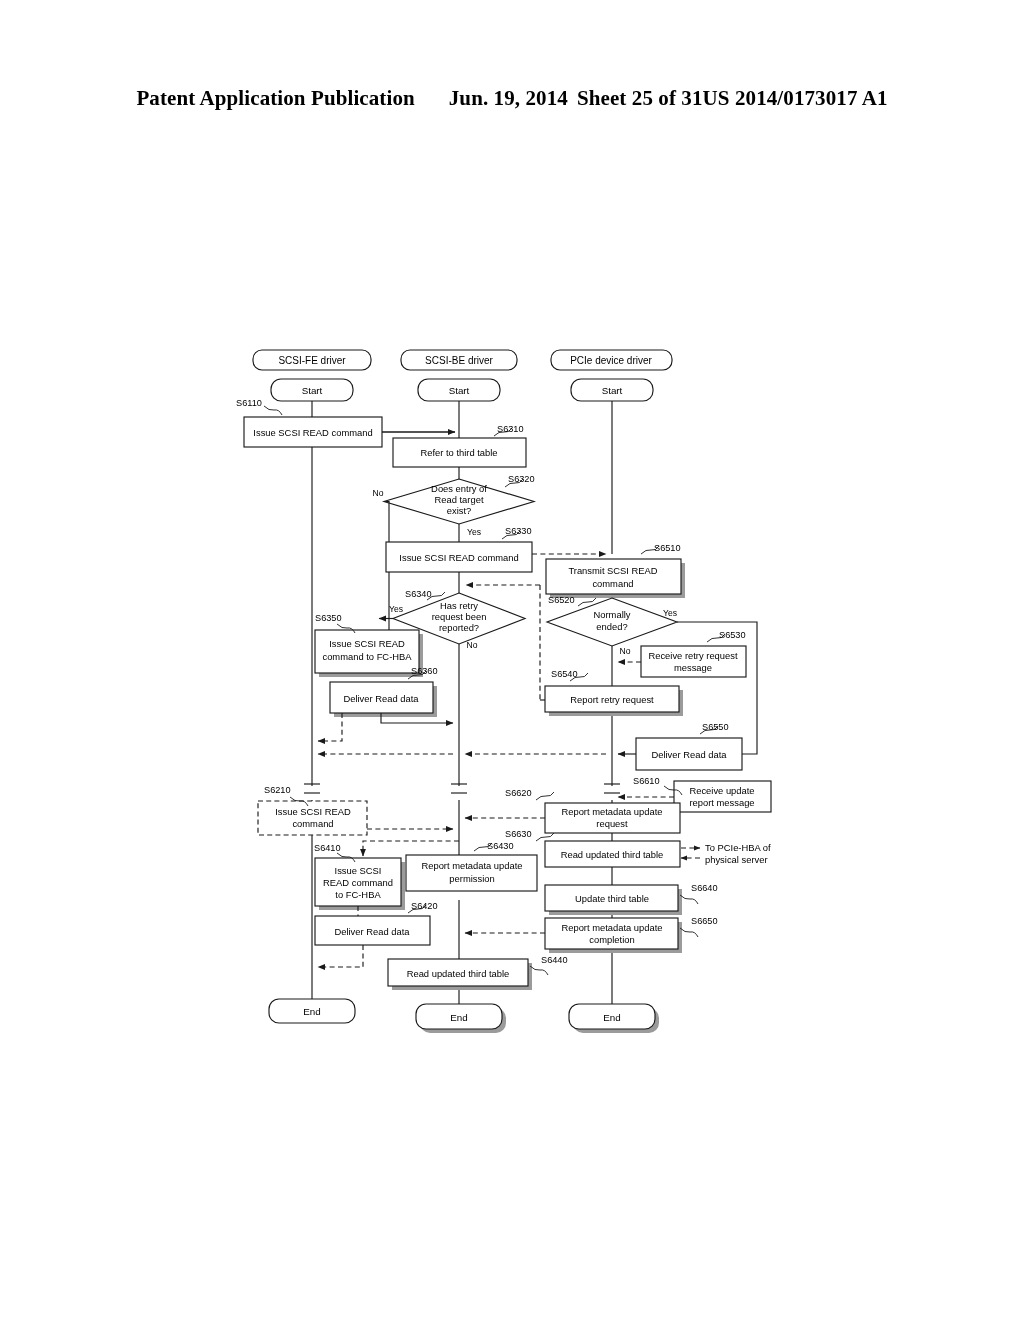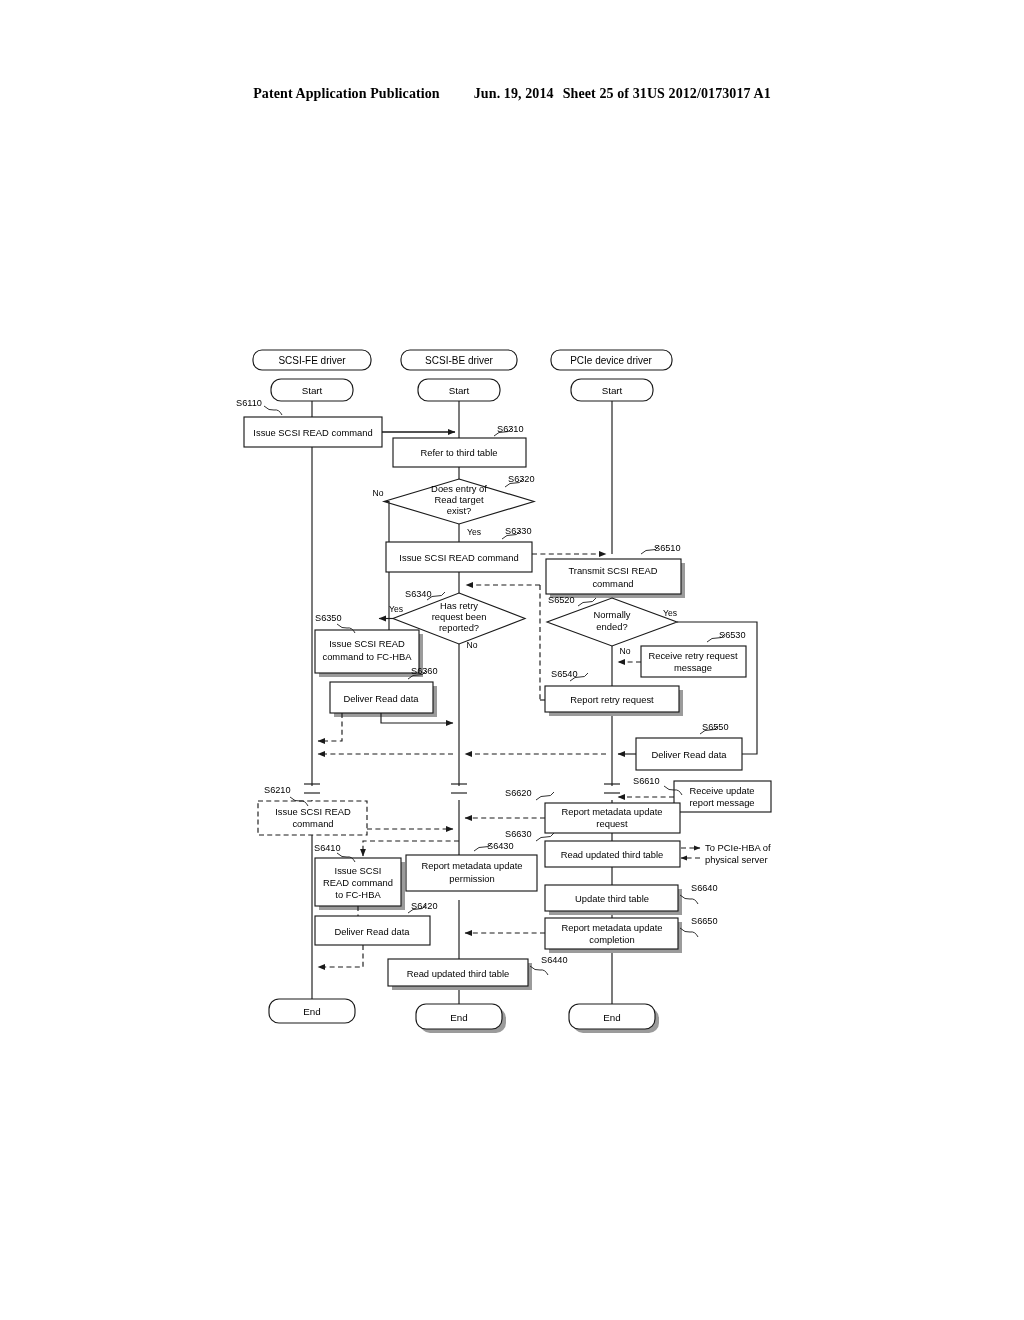--- a/index.html
+++ b/index.html
@@ -16,21 +16,21 @@
 
   
   .header{
     position:absolute;
     top:86px;left:0;width:1024px;
     display:flex;
     justify-content:center;
     align-items:baseline;
     font-family:"Liberation Serif", serif;
     font-weight:bold;
-    font-size:14px;
+    font-size:21px;
     letter-spacing:.1px;
     white-space:pre;
   }
   .header .h-pub{margin-right:34px;}
   .header .h-date{margin-right:9px;}
   .header .h-sheet{}
   .header .h-num{}
 
   
   .fig-title{
@@ -70,21 +70,21 @@
 </style>
 </head>
 <body>
 
 <div class="page">
 
   <div class="header">
     <span class="h-pub">Patent Application Publication</span>
     <span class="h-date">Jun. 19, 2014</span>
     <span class="h-sheet">Sheet 25 of 31</span>
-    <span class="h-num">US 2012/0173017 A1</span>
+    <span class="h-num">US 2014/0173017 A1</span>
   </div>
 
 
   <svg id="flow" viewBox="0 0 1024 1320">
     <defs>
       <marker id="ah" markerWidth="8" markerHeight="8" refX="7.2" refY="3" orient="auto" markerUnits="userSpaceOnUse">
         <path d="M0,0 L7.6,3 L0,6 z" fill="#1a1a1a"></path>
       </marker>
       <marker id="ahs" markerWidth="7" markerHeight="7" refX="6.4" refY="2.6" orient="auto" markerUnits="userSpaceOnUse">
         <path d="M0,0 L6.8,2.6 L0,5.2 z" fill="#1a1a1a"></path>

